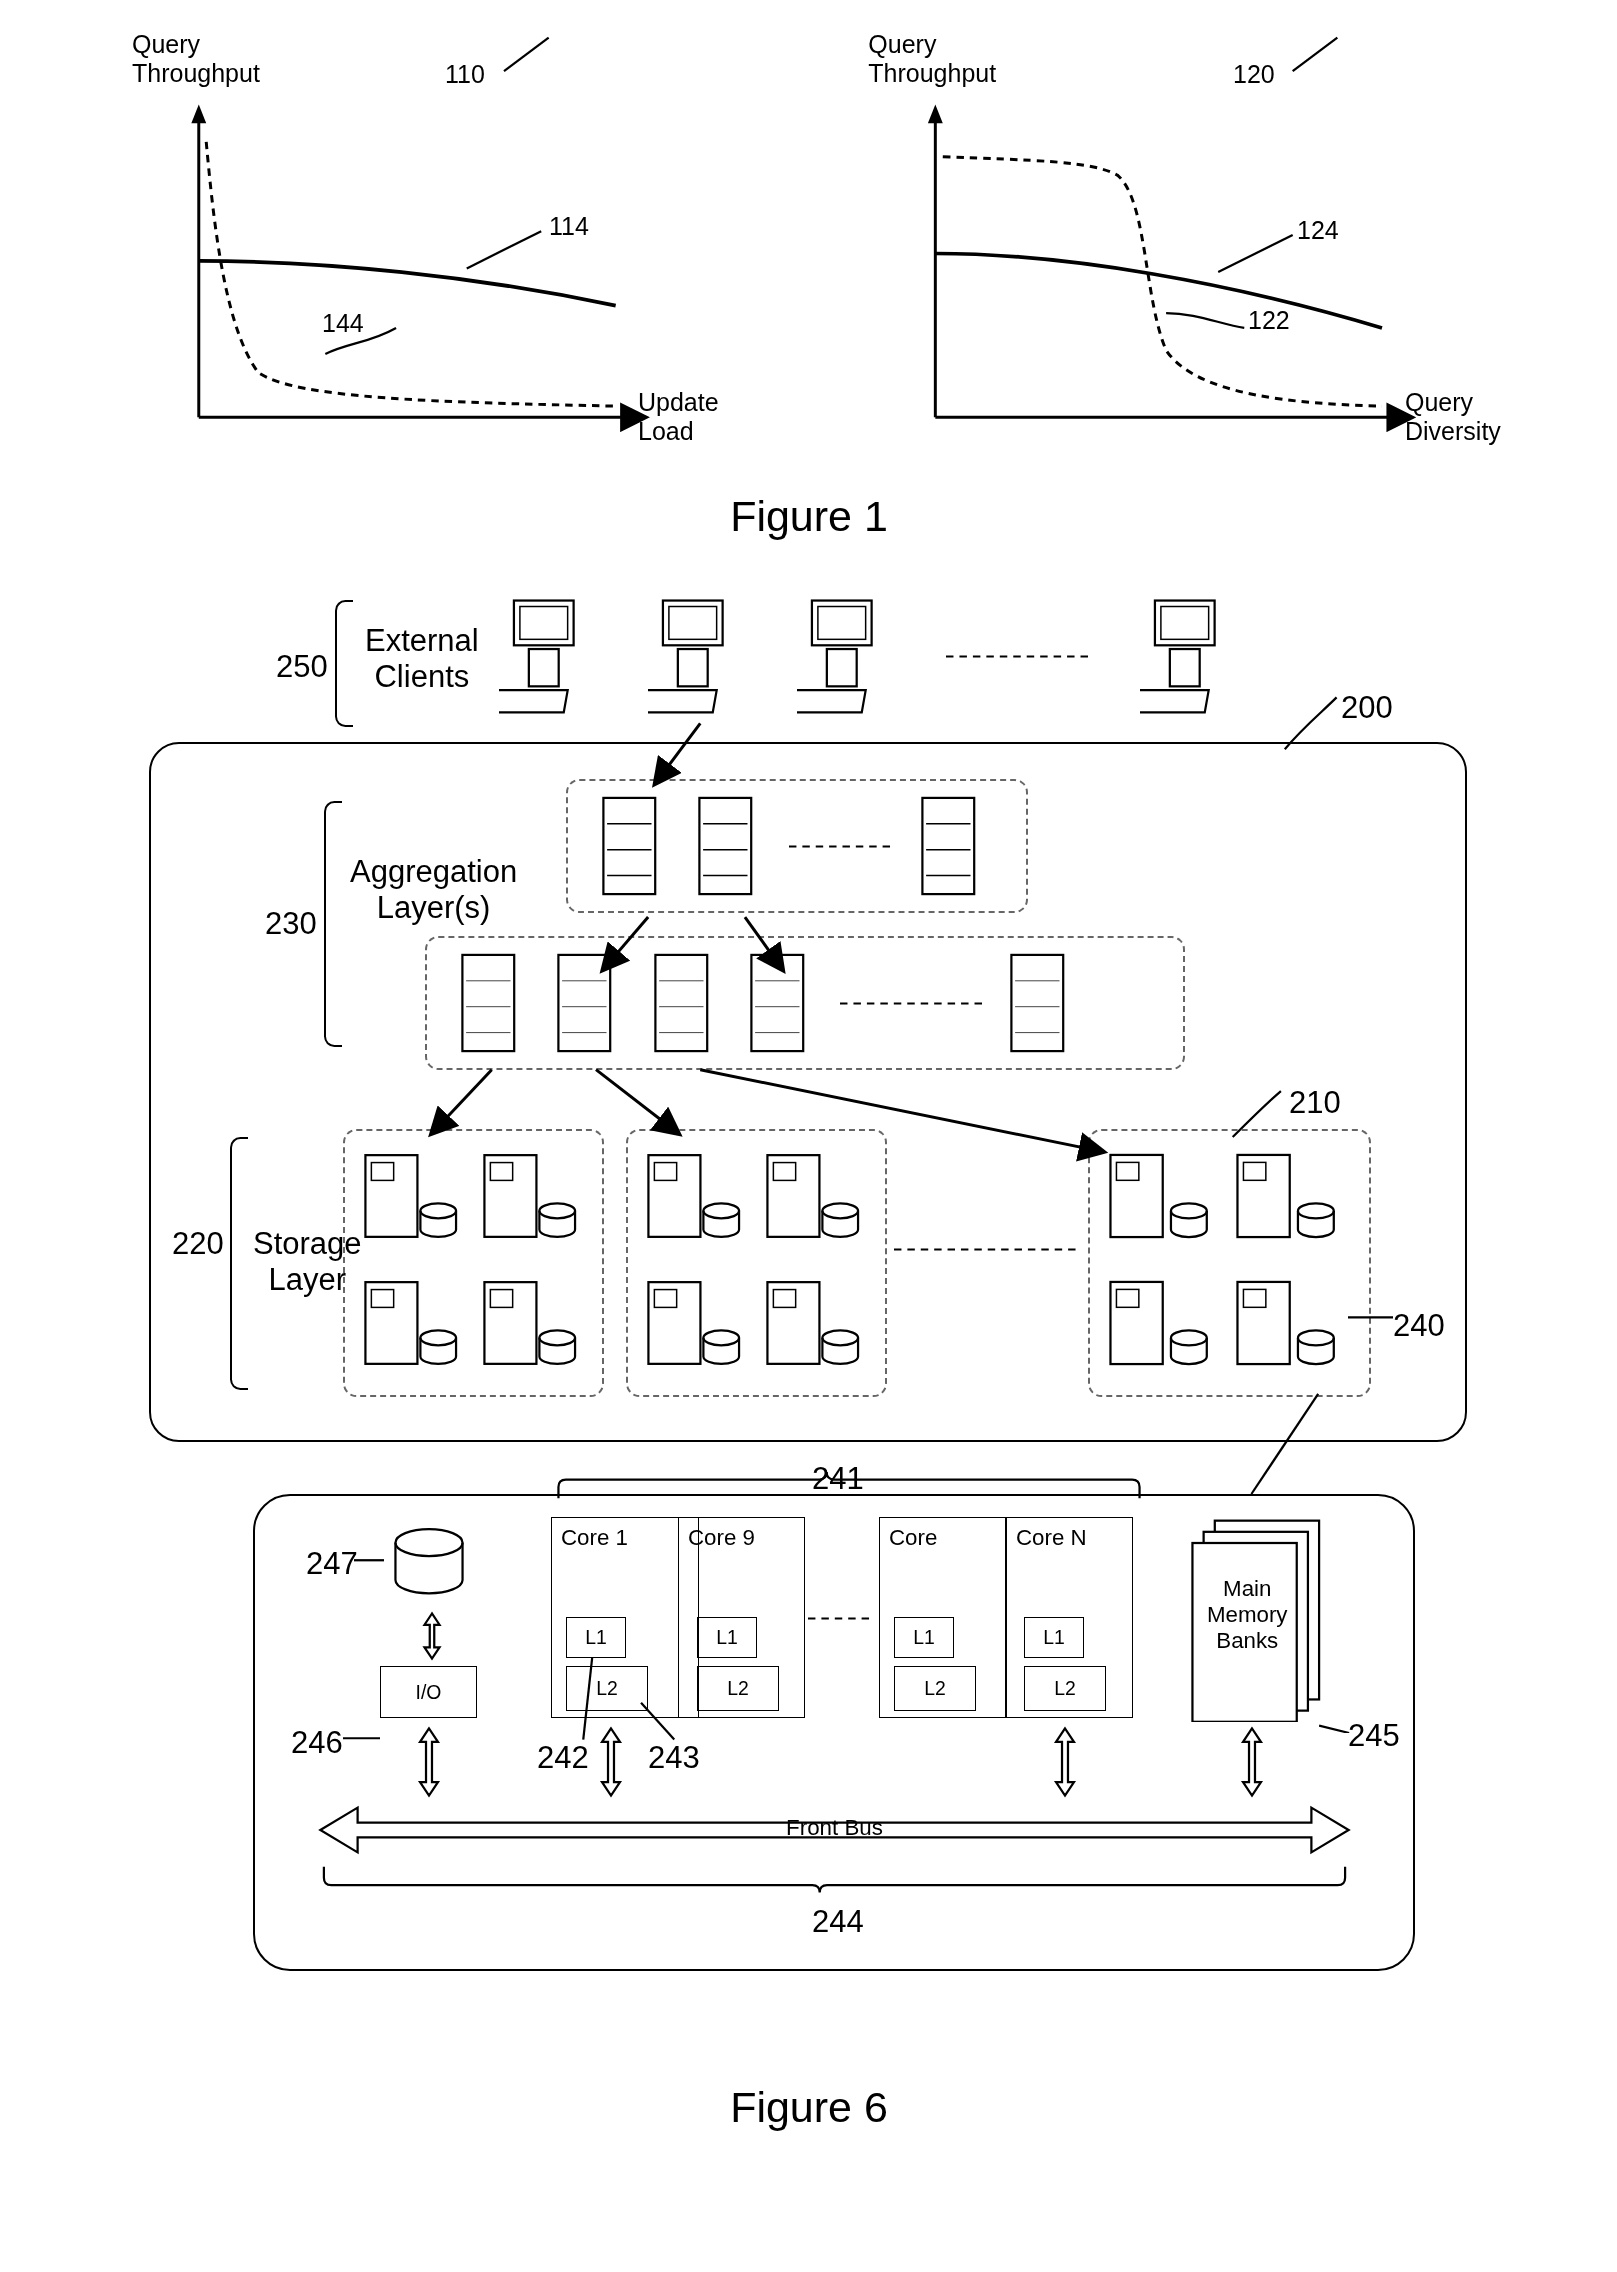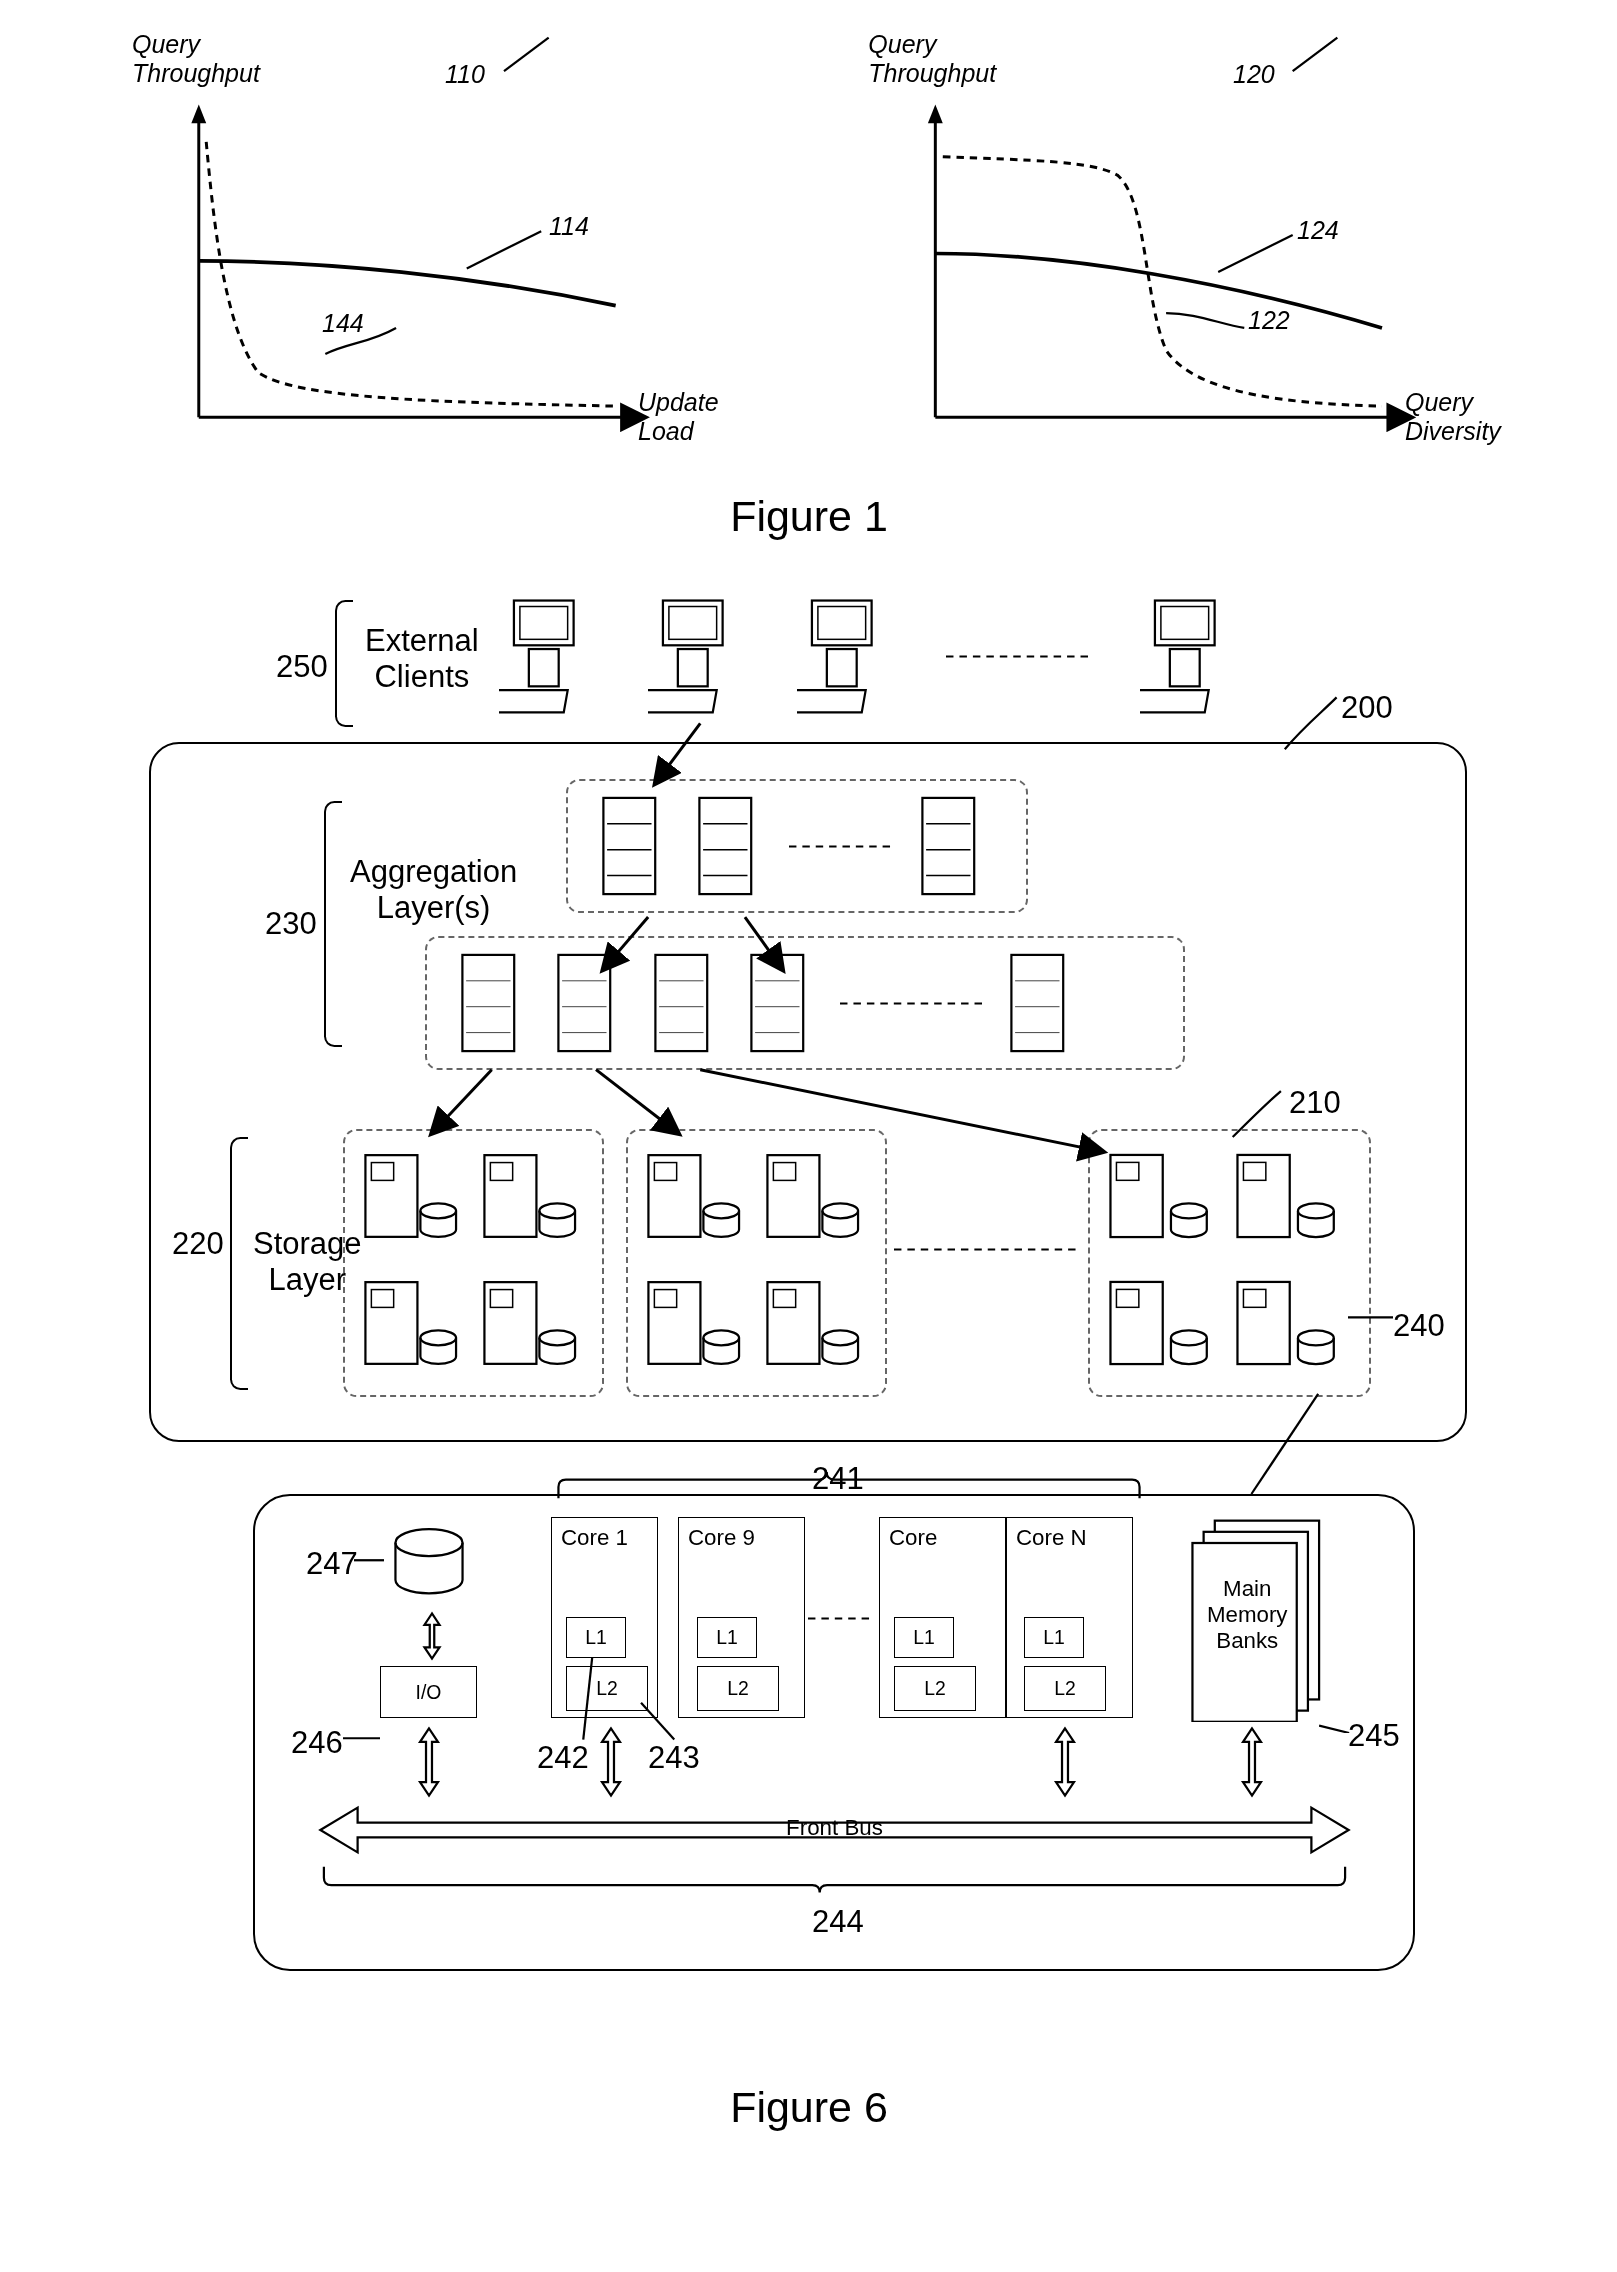--- a/index.html
+++ b/index.html
@@ -21,21 +21,21 @@
     font-family: Arial, sans-serif;
     margin: 15px 0 37px 0;
   }
   
   .charts {
     display: flex;
     gap: 74px;
     justify-content: center;
     margin-bottom: 7.4px;
   }
-  .chart { position: relative; width: 670px; height: 447px; font-style: italic; }
+  .chart { position: relative; width: 670px; height: 447px; }
   .chart svg { position:absolute; top:0; left:0; }
   .chart-label { position:absolute; font-size:25px; }
   
   .diagram {
     position: relative;
     width: 1558px;
     height: 1490px;
   }
   .dashed-box {
     border: 2.2px dashed #666;
@@ -389,21 +389,21 @@
       </div>
   <div class="label" style="left:261px; top:1147px;">246</div>
   <svg style="position:absolute; left:313px; top:1158px;" width="37" height="4.5" viewBox="0 0 50 6">
         <line x1="0" y1="3" x2="50" y2="3" stroke="#000" stroke-width="3"></line>
       </svg>
 
   <svg style="position:absolute; left:384px; top:1143px;" width="30" height="82" viewBox="0 0 40 110">
         <path d="M20,10 L8,28 h8 v54 h-8 l12,18 l12,-18 h-8 v-54 h8 z" fill="none" stroke="#000" stroke-width="3"></path>
       </svg>
 
-  <div class="core-box" style="left:521px; top:939px; width:107px; height:201px;">
+  <div class="core-box" style="left:521px; top:939px; width:148px; height:201px;">
     <div class="lab" style="left:9px; top:7.4px;">Core 1</div>
   </div>
   <div class="core-box" style="left:648px; top:939px; width:127px; height:201px;">
     <div class="lab" style="left:9px; top:7.4px;">Core 9</div>
   </div>
 
   <div class="small-box" style="left:536px; top:1039px; width:60px; height:41px;">
         <span>L1</span>
       </div>
   <div class="small-box" style="left:536px; top:1088px; width:82px; height:45px;">

